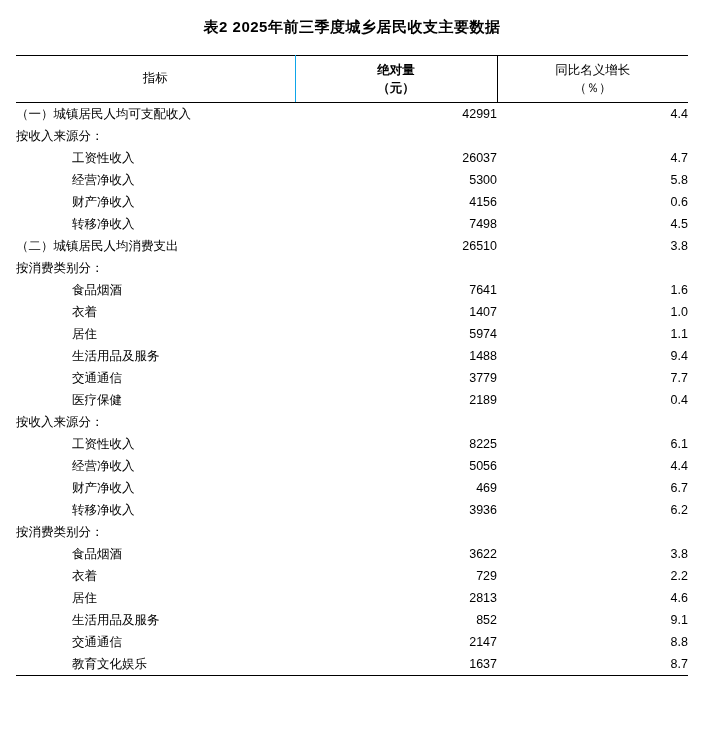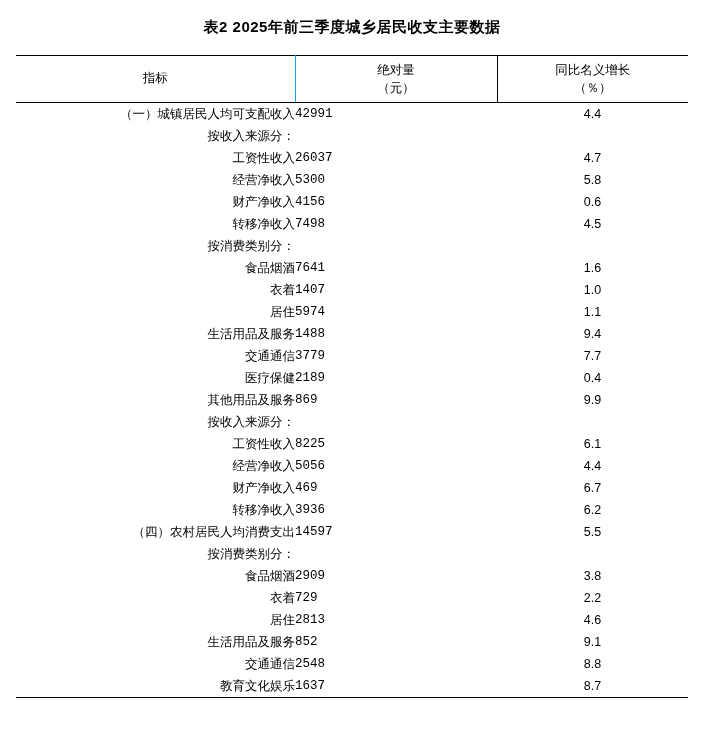--- a/index.html
+++ b/index.html
@@ -43,45 +43,43 @@
     border-top: 1.6px solid #000;
     border-bottom: 1px solid #000;
     height: 46px;
     font-weight: normal;
     font-size: 12.5px;
     text-align: center;
     vertical-align: middle;
     line-height: 1.45;
   }
   .hdr-row th.c1 { border-right: 1px solid #0ea5e9; font-family: Liberation Mono, monospace; }
-  .hdr-row th.c2 { border-right: 1px solid #000; }
+  .hdr-row th.c2 { border-right: 1px solid #000; font-weight: bold; }
   col.col1 { width: 279px; }
   col.col2 { width: 202px; }
   col.col3 { width: 191px; }
 
   tbody td {
     height: 22px;
     vertical-align: middle;
     line-height: 22px;
   }
   td.label {
     padding-left: 28px;
     white-space: nowrap;
-    text-align: right;
   }
   td.label.indent {
     padding-left: 56px;
   }
   td.val {
-    text-align: left;
+    text-align: right;
     padding-right: 8px;
-    font-family: Liberation Mono, monospace;
   }
   td.growth {
-    text-align: center;
+    text-align: right;
     padding-right: 46px;
   }
   tbody tr:last-child td {
     border-bottom: 1.6px solid #000;
   }
 </style>
 </head>
 <body>
 
 <div class="page">
@@ -132,20 +130,25 @@
           <td class="label indent">财产净收入</td>
           <td class="val">4156</td>
           <td class="growth">0.6</td>
         </tr>
         <tr>
           <td class="label indent">转移净收入</td>
           <td class="val">7498</td>
           <td class="growth">4.5</td>
         </tr>
         <tr>
+          <td class="label">（二）城镇居民人均消费支出</td>
+          <td class="val">26510</td>
+          <td class="growth">3.8</td>
+        </tr>
+        <tr>
           <td class="label">按消费类别分：</td>
           <td class="val"></td>
           <td class="growth"></td>
         </tr>
         <tr>
           <td class="label indent">食品烟酒</td>
           <td class="val">7641</td>
           <td class="growth">1.6</td>
         </tr>
         <tr>
@@ -167,25 +170,20 @@
           <td class="label indent">交通通信</td>
           <td class="val">3779</td>
           <td class="growth">7.7</td>
         </tr>
         <tr>
           <td class="label indent">医疗保健</td>
           <td class="val">2189</td>
           <td class="growth">0.4</td>
         </tr>
         <tr>
-          <td class="label indent">其他用品及服务</td>
-          <td class="val">869</td>
-          <td class="growth">9.9</td>
-        </tr>
-        <tr>
           <td class="label">按收入来源分：</td>
           <td class="val"></td>
           <td class="growth"></td>
         </tr>
         <tr>
           <td class="label indent">工资性收入</td>
           <td class="val">8225</td>
           <td class="growth">6.1</td>
         </tr>
         <tr>
@@ -197,52 +195,47 @@
           <td class="label indent">财产净收入</td>
           <td class="val">469</td>
           <td class="growth">6.7</td>
         </tr>
         <tr>
           <td class="label indent">转移净收入</td>
           <td class="val">3936</td>
           <td class="growth">6.2</td>
         </tr>
         <tr>
-          <td class="label">（四）农村居民人均消费支出</td>
-          <td class="val">14597</td>
-          <td class="growth">5.5</td>
-        </tr>
-        <tr>
           <td class="label">按消费类别分：</td>
           <td class="val"></td>
           <td class="growth"></td>
         </tr>
         <tr>
           <td class="label indent">食品烟酒</td>
-          <td class="val">2909</td>
+          <td class="val">3622</td>
           <td class="growth">3.8</td>
         </tr>
         <tr>
           <td class="label indent">衣着</td>
           <td class="val">729</td>
           <td class="growth">2.2</td>
         </tr>
         <tr>
           <td class="label indent">居住</td>
           <td class="val">2813</td>
           <td class="growth">4.6</td>
         </tr>
         <tr>
           <td class="label indent">生活用品及服务</td>
           <td class="val">852</td>
           <td class="growth">9.1</td>
         </tr>
         <tr>
           <td class="label indent">交通通信</td>
-          <td class="val">2548</td>
+          <td class="val">2147</td>
           <td class="growth">8.8</td>
         </tr>
         <tr>
           <td class="label indent">教育文化娱乐</td>
           <td class="val">1637</td>
           <td class="growth">8.7</td>
         </tr>
       </tbody>
   </table>
 

